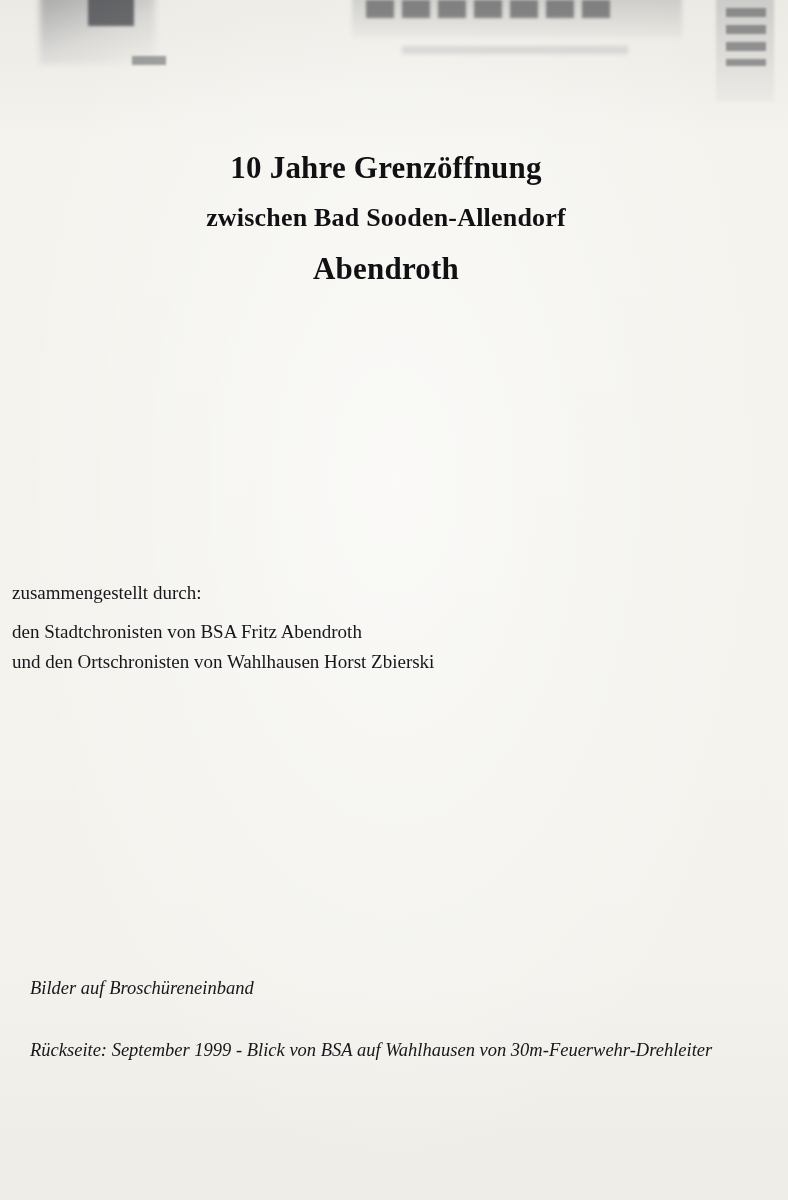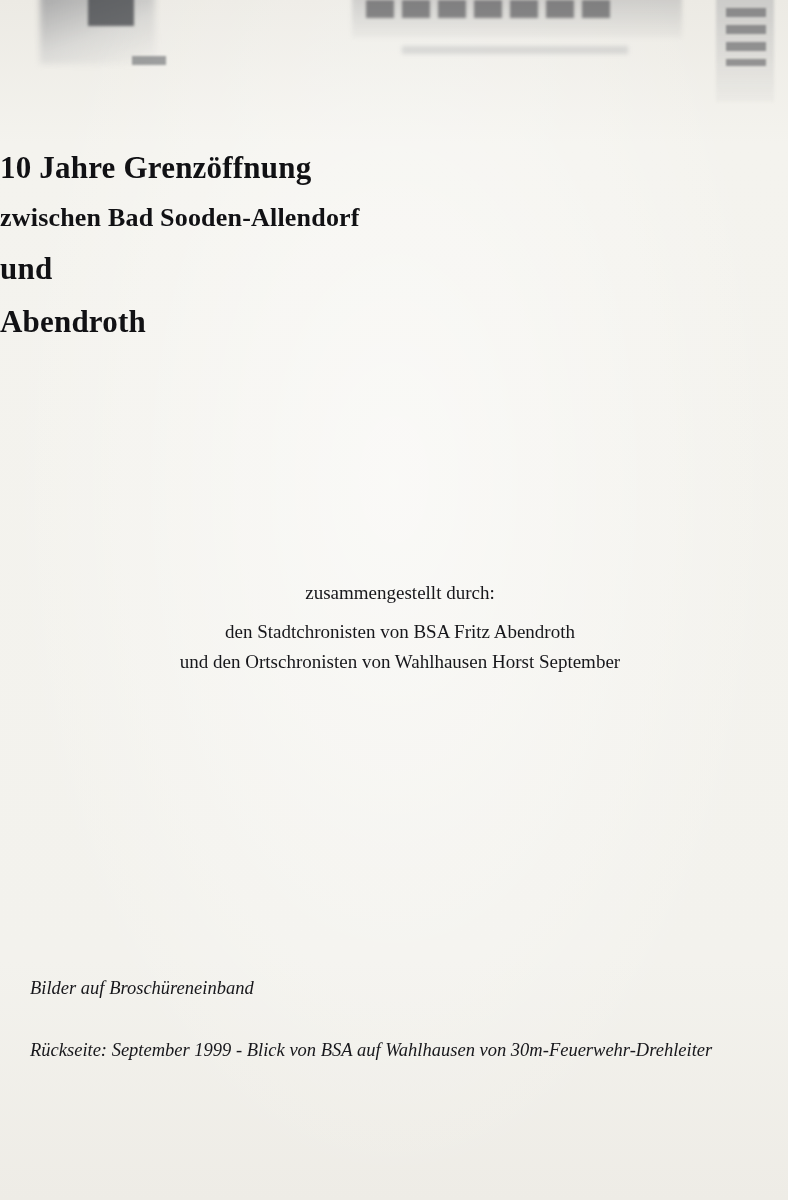--- a/index.html
+++ b/index.html
@@ -94,21 +94,21 @@
     background: rgba(140,142,146,0.25);
     filter: blur(2px);
   }
 
   
   .title-block {
     position: absolute;
     top: 152px;
     left: 0;
     right: 16px;
-    text-align: left;
+    text-align: center;
   }
   .title-line {
     font-weight: bold;
     color: #111114;
     letter-spacing: 0.2px;
     line-height: 1.0;
   }
   #title-line-1 { font-size: 31px; margin-bottom: 22px; }
   #title-line-2 { font-size: 26px; margin-bottom: 22px; }
   #title-line-3 { font-size: 31px; margin-bottom: 22px; }
@@ -125,21 +125,21 @@
     color: #111114;
     letter-spacing: 0.4px;
   }
 
   
   .credits {
     position: absolute;
     top: 578px;
     left: 12px;
     right: 0;
-    text-align: center;
+    text-align: left;
     color: #17171b;
   }
   .credits-line {
     line-height: 1.55;
   }
   #credits-intro { font-size: 19px; margin-bottom: 10px; }
   #credits-1 { font-size: 19px; }
   #credits-2 { font-size: 19px; }
 
   
@@ -165,29 +165,28 @@
   <div class="scan-artifact" id="artifact-left-line"></div>
   <div class="scan-artifact" id="artifact-right-panel"></div>
   <div class="scan-artifact" id="artifact-right-text-1"></div>
   <div class="scan-artifact" id="artifact-mid-band"></div>
   <div class="scan-artifact" id="artifact-right-strip"></div>
   <div class="scan-artifact" id="artifact-right-text-2"></div>
 
   <div class="title-block">
     <div class="title-line" id="title-line-1">10 Jahre Grenzöffnung</div>
     <div class="title-line" id="title-line-2">zwischen Bad Sooden-Allendorf</div>
-    <div class="title-line" id="title-line-3">und</div>
     <div class="title-line" id="title-line-4">Abendroth</div>
   </div>
 
 
   <div class="credits">
     <div class="credits-line" id="credits-intro">zusammengestellt durch:</div>
     <div class="credits-line" id="credits-1">den Stadtchronisten von BSA Fritz Abendroth</div>
-    <div class="credits-line" id="credits-2">und den Ortschronisten von Wahlhausen Horst September</div>
+    <div class="credits-line" id="credits-2">und den Ortschronisten von Wahlhausen Horst Zbierski</div>
   </div>
 
   <div class="footnotes">
     <div class="footnote-line" id="footnote-heading">Bilder auf Broschüreneinband</div>
     <div class="footnote-line" id="footnote-back">Rückseite: September 1999 - Blick von BSA auf Wahlhausen von 30m-Feuerwehr-Drehleiter</div>
   </div>
 
 </div>
 
 </body></html>

